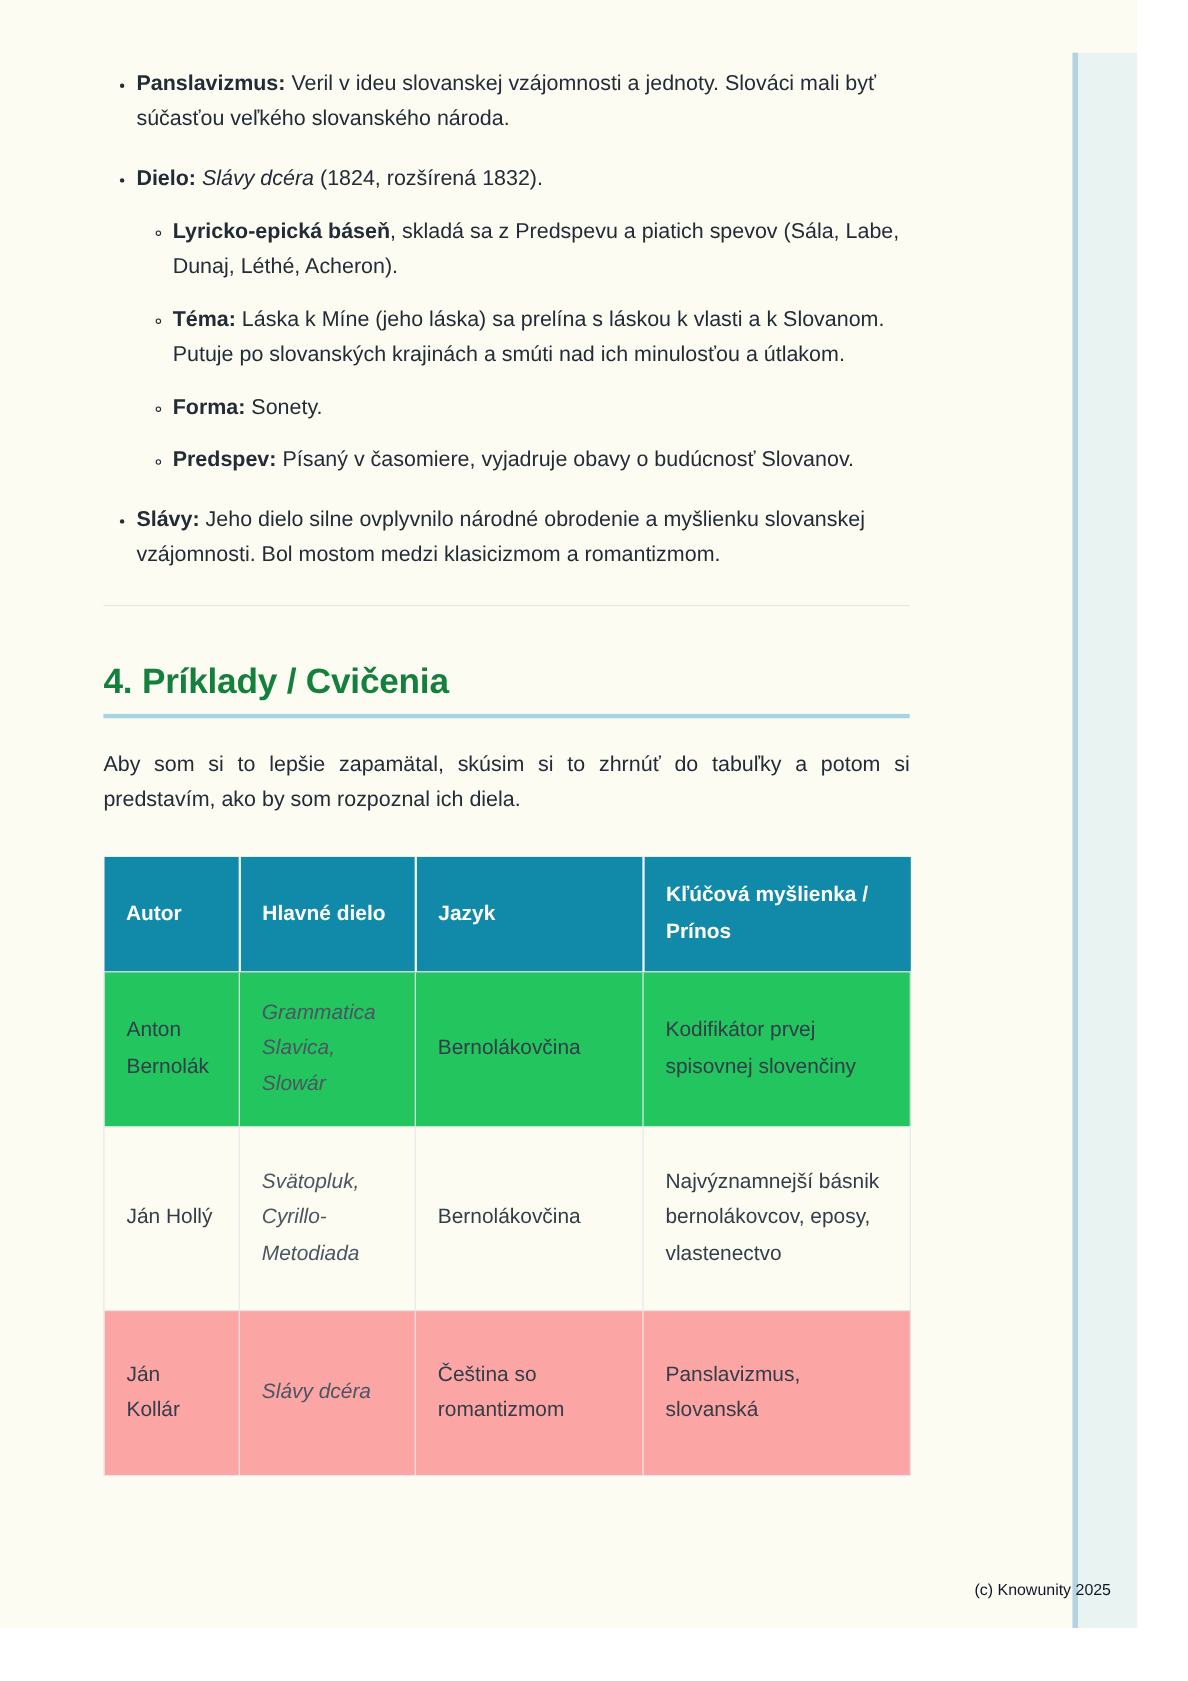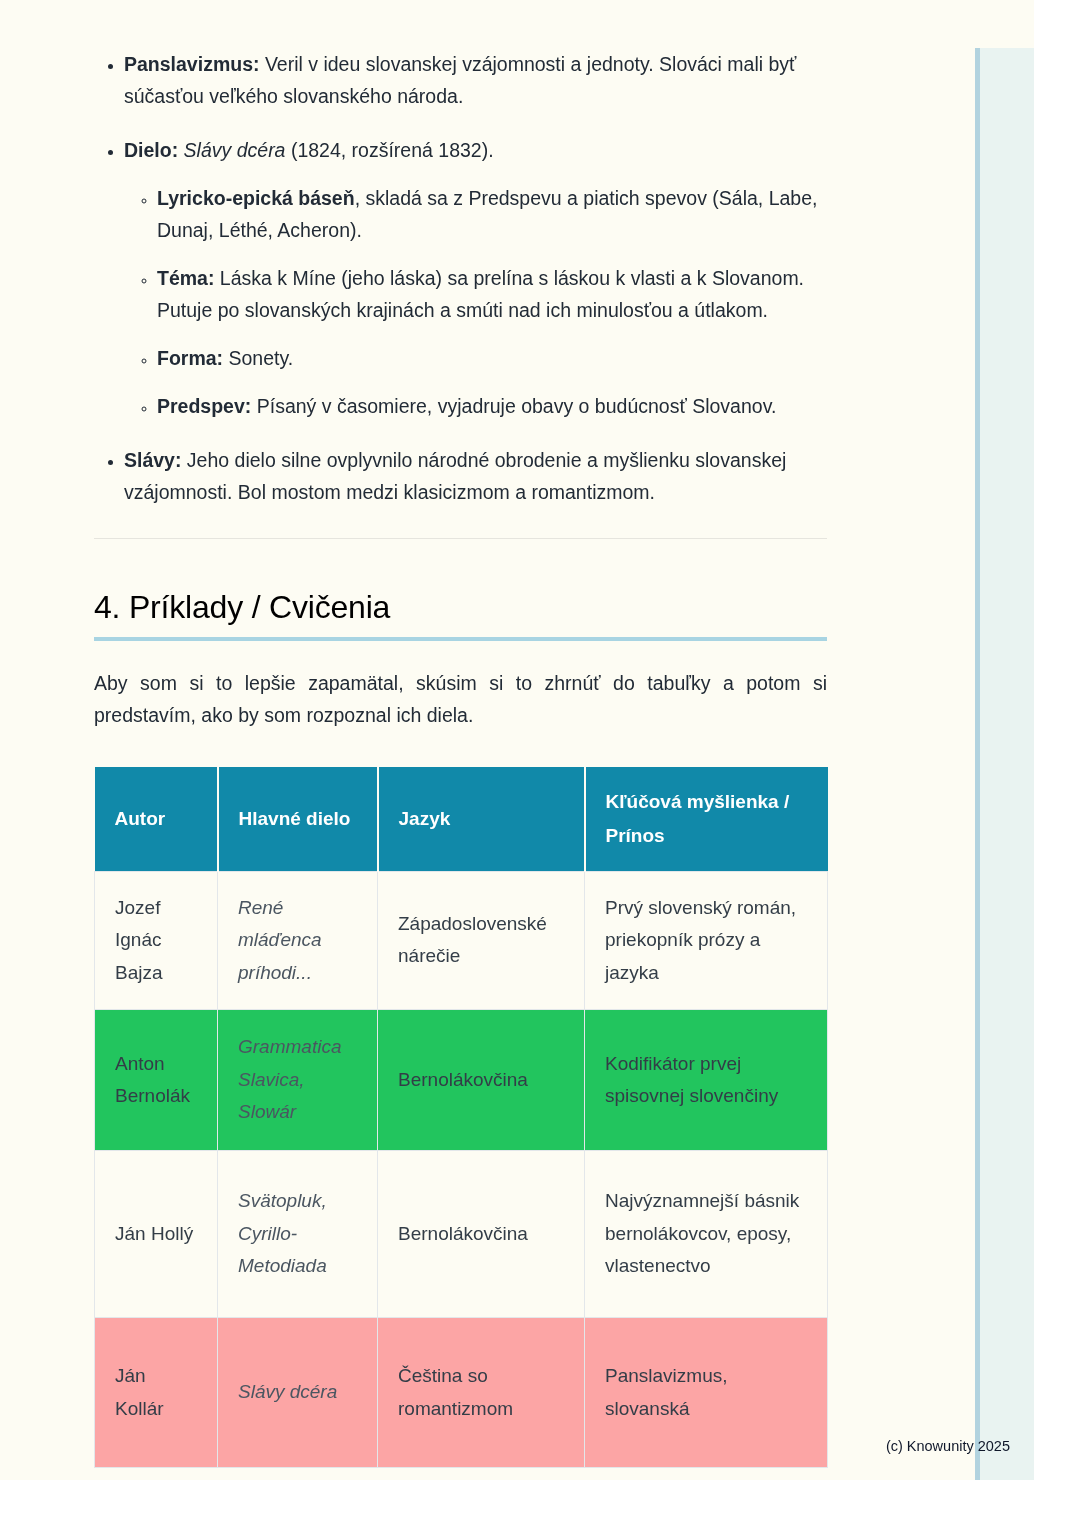--- a/index.html
+++ b/index.html
@@ -22,21 +22,21 @@
     position: absolute; left: 0; top: 0; bottom: 0;
     width: 5px; background: #b2d3df;
   }
 
   .content {
     position: absolute; left: 94px; top: 0;
     width: 733px;
     color: #222b36;
     font-size: 19.5px;
     line-height: 32px;
-    padding-top: 48px;
+    padding-top: 60px;
   }
 
   
   ul.lvl1 { list-style: disc; padding-left: 30px; }
   ul.lvl1 > li::marker { color: #222b36; font-size: 15px; }
   ul.lvl1 > li + li { margin-top: 22px; }
   ul.lvl2 { list-style: circle; padding-left: 33px; margin-top: 16px; }
   ul.lvl2 > li::marker { color: #222b36; font-size: 14px; }
   ul.lvl2 > li + li { margin-top: 16px; }
   .b { font-weight: 700; }
@@ -44,22 +44,22 @@
 
   hr.divider {
     border: none; border-top: 1px solid #e6e5de;
     margin-top: 30px;
   }
 
   h2.section-heading {
     margin-top: 48px;
     font-size: 32px;
     line-height: 40px;
-    font-weight: 400;
-    color: #000000;
+    font-weight: 700;
+    color: #15803d;
     letter-spacing: -0.2px;
   }
   .heading-underline {
     margin-top: 10px;
     height: 4px;
     background: #a8d4e2;
     width: 100%;
   }
 
   p.intro {
@@ -168,26 +168,20 @@
       </colgroup>
       <thead>
         <tr>
           <th>Autor</th>
           <th>Hlavné dielo</th>
           <th>Jazyk</th>
           <th>Kľúčová myšlienka / Prínos</th>
         </tr>
       </thead>
       <tbody>
-        <tr class="r1">
-          <td>Jozef Ignác Bajza</td>
-          <td class="italic">René mláďenca príhodi...</td>
-          <td>Západoslovenské nárečie</td>
-          <td>Prvý slovenský román, priekopník prózy a jazyka</td>
-        </tr>
         <tr class="r2">
           <td>Anton Bernolák</td>
           <td class="italic">Grammatica Slavica, Slowár</td>
           <td>Bernolákovčina</td>
           <td>Kodifikátor prvej spisovnej slovenčiny</td>
         </tr>
         <tr class="r3">
           <td>Ján Hollý</td>
           <td class="italic">Svätopluk, Cyrillo-Metodiada</td>
           <td>Bernolákovčina</td>

